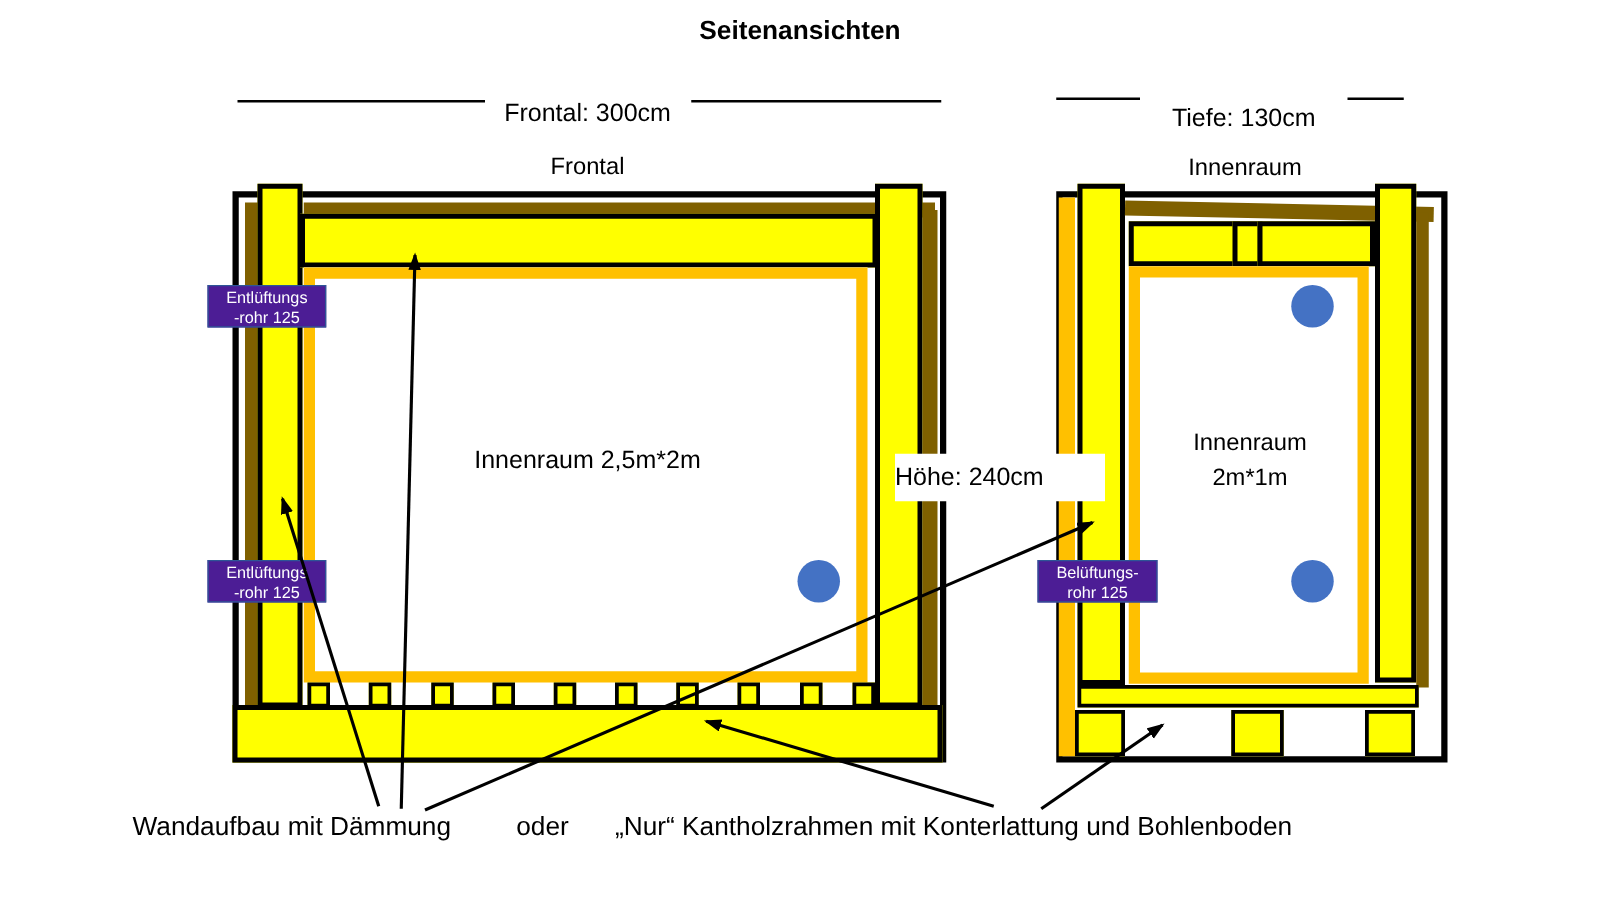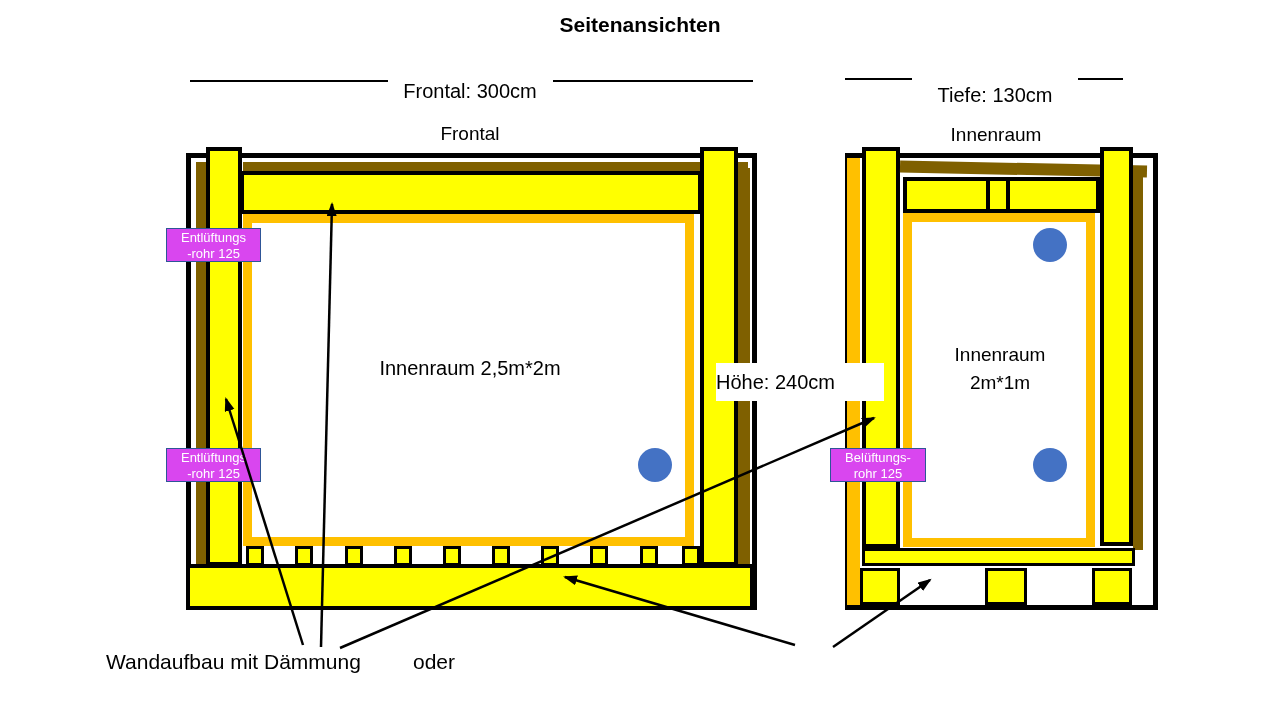--- a/index.html
+++ b/index.html
@@ -9,21 +9,21 @@
   .txt{position:absolute;box-sizing:border-box;white-space:nowrap;}
   .center{text-align:center;transform:translateX(-50%);}
   .yellowB{background:#FFFF00;border:4px solid #000;}
   .yellowB3{background:#FFFF00;border:3px solid #000;}
   .brown{background:#7F6000;}
   .orange{background:#FFC000;}
   .outerFrame{background:#FFFFFF;border:5px solid #000;}
   .orangeFrame{background:#FFFFFF;border:9px solid #FFC000;}
   .dimline{height:0;border-top:2px solid #000;}
   .circle{background:#4472C4;border-radius:50%;}
-  .bluelabel{background:#d946ef;border:1px solid #2E5597;color:#fff;font-size:13px;
+  .bluelabel{background:#4c1d95;border:1px solid #2E5597;color:#fff;font-size:13px;
              line-height:16px;text-align:center;padding-top:1px;z-index:20;}
   .whitelabel{background:#fff;font-size:20px;text-align:left;line-height:38px;z-index:20;}
   .sq{position:absolute;box-sizing:border-box;width:18px;height:20px;top:546px;
       background:#FFFF00;border:3px solid #000;}
   #arrows{position:absolute;left:0;top:0;z-index:50;pointer-events:none;}
   .t21{font-size:21px;} .t20{font-size:20px;} .t19{font-size:19px;}
 </style>
 </head>
 <body>
 
@@ -116,14 +116,15 @@
     </defs>
     <line x1="321" y1="647" x2="332" y2="204" stroke="#000" stroke-width="2.5" marker-end="url(#arw)"></line>
     <line x1="303" y1="645" x2="226" y2="399" stroke="#000" stroke-width="2.5" marker-end="url(#arw)"></line>
     <line x1="340" y1="648" x2="874" y2="418" stroke="#000" stroke-width="2.5" marker-end="url(#arw)"></line>
     <line x1="795" y1="645" x2="565" y2="577" stroke="#000" stroke-width="2.5" marker-end="url(#arw)"></line>
     <line x1="833" y1="647" x2="930" y2="580" stroke="#000" stroke-width="2.5" marker-end="url(#arw)"></line>
   </svg>
 
   <div class="txt t21" style="left:106px;top:650px;">Wandaufbau mit Dämmung</div>
   <div class="txt t21" style="left:413px;top:650px;">oder</div>
+  <div class="txt t21" style="left:492px;top:650px;">„Nur“ Kantholzrahmen mit Konterlattung und Bohlenboden</div>
 
 </div>
 
 </body></html>

